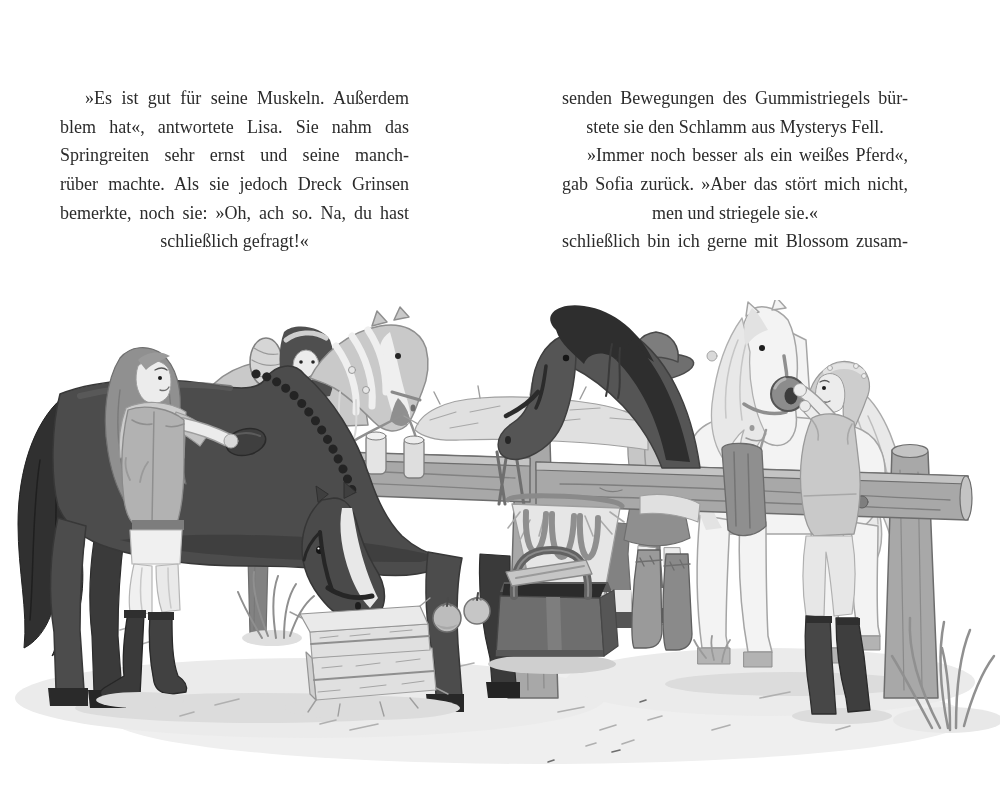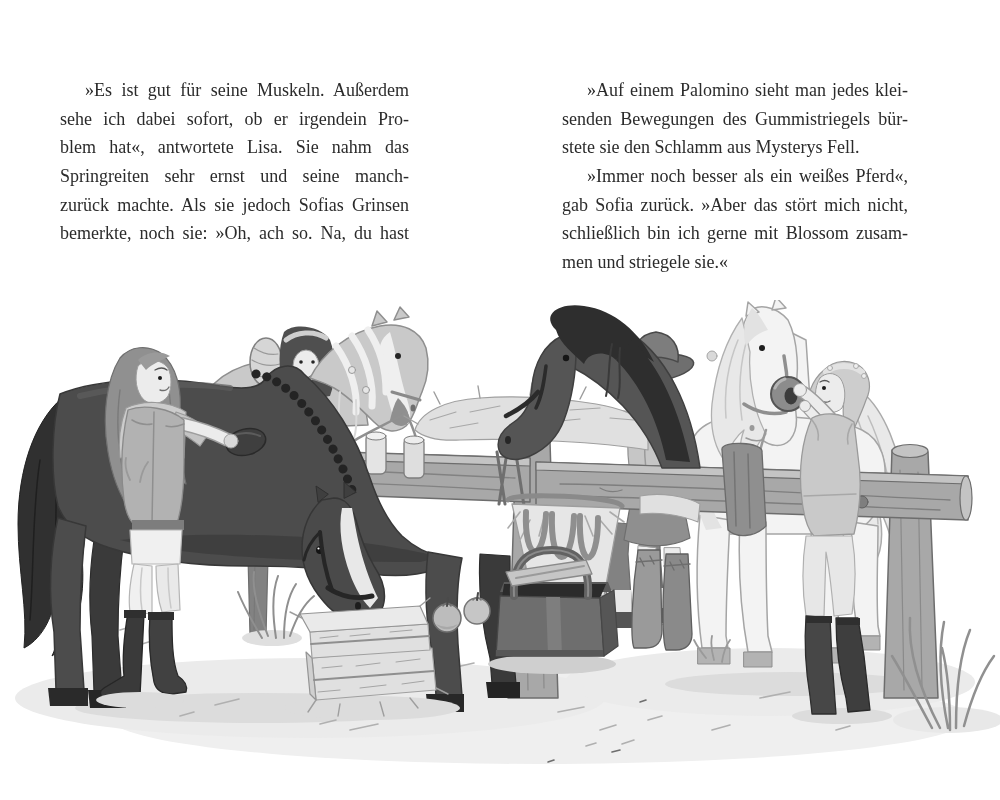--- a/index.html
+++ b/index.html
@@ -5,24 +5,24 @@
   :root{
     --paper:#ffffff; --ink:#2b2b2b; --outline:#6d6d6d; --nearblack:#262626;
     --bay:#4c4c4c; --bayshadow:#3a3a3a; --mystery:#555555;
     --wood:#a8a8a8; --wooddark:#828282; --woodlight:#c4c4c4;
     --palomino:#c9c9c9; --haycolor:#e0e0e0; --grayfaint:#efefef;
     --whitehorse:#f3f3f3; --skin:#ececec; --shadowc:#dcdcdc; --groundc:#ebebeb;
   }
   html,body{margin:0;padding:0;background:#888;}
   .page{position:relative;width:1000px;height:800px;background:var(--paper);overflow:hidden;
         font-family:"Liberation Serif",serif;}
-  .col{position:absolute;top:76px;color:var(--ink);font-size:18px;line-height:28.7px;}
+  .col{position:absolute;top:84px;color:var(--ink);font-size:18px;line-height:28.7px;}
   #col-left{left:60px;width:349px;}
   #col-right{left:562px;width:346px;}
-  .tline{white-space:nowrap;height:28.7px;}
+  .tline{white-space:nowrap;height:28.7px;text-align:center;}
   .tline.j{text-align:justify;text-align-last:justify;}
   .tline.ind{text-indent:25px;}
   .illus{position:absolute;left:0;top:300px;width:1000px;height:500px;margin:0;}
   svg *{stroke-linejoin:round;stroke-linecap:round;}
   .c-bay{fill:var(--bay);stroke:#383838;stroke-width:1.5;}
   .c-baydk{fill:var(--bayshadow);stroke:#2c2c2c;stroke-width:1.2;}
   .c-nb{fill:var(--nearblack);}
   .c-myst{fill:var(--mystery);stroke:#3f3f3f;stroke-width:1.5;}
   .c-wood{fill:var(--wood);stroke:var(--outline);stroke-width:1.5;}
   .c-woodd{fill:var(--wooddark);stroke:var(--outline);stroke-width:1.2;}
@@ -35,34 +35,33 @@
   .c-shadow{fill:var(--shadowc);}
   .c-ground{fill:var(--groundc);}
   .ln{fill:none;}
 </style>
 </head>
 <body>
 
 <div class="page">
   <div class="col" id="col-left">
       <div class="tline j ind">»Es ist gut für seine Muskeln. Außerdem</div>
-      <div class="tline j">sehe ich dabei sofort, ob er irgendein Pro-</div>
       <div class="tline j">blem hat«, antwortete Lisa. Sie nahm das</div>
       <div class="tline j">Springreiten sehr ernst und seine manch-</div>
-      <div class="tline j">zurück machte. Als sie jedoch Sofias Grinsen</div>
+      <div class="tline j">rüber machte. Als sie jedoch Dreck Grinsen</div>
       <div class="tline j">bemerkte, noch sie: »Oh, ach so. Na, du hast</div>
+      <div class="tline">schließlich gefragt!«</div>
     </div>
   <div class="col" id="col-right">
-      <div class="tline j ind">»Auf einem Palomino sieht man jedes klei-</div>
       <div class="tline j">senden Bewegungen des Gummistriegels bür-</div>
       <div class="tline">stete sie den Schlamm aus Mysterys Fell.</div>
       <div class="tline j ind">»Immer noch besser als ein weißes Pferd«,</div>
       <div class="tline j">gab Sofia zurück. »Aber das stört mich nicht,</div>
+      <div class="tline">men und striegele sie.«</div>
       <div class="tline j">schließlich bin ich gerne mit Blossom zusam-</div>
-      <div class="tline">men und striegele sie.«</div>
     </div>
 
   <figure class="illus" aria-label="Grayscale storybook drawing: four girls groom and feed horses at a wooden hitching rail. Left: a girl brushes a dark bay horse that eats from a hay bale on the ground. Middle: a girl with a headband stands by a palomino with a braided mane eating hay off the rail; a dark horse pulls hay from a hanging hay net while a girl in a cowboy hat strokes its cheek. Right: a girl holds a round curry comb up to a white horse; a grooming caddy, two apples and grass tufts lie on the ground.">
   <svg width="1000" height="500" viewBox="0 0 1000 500" xmlns="http://www.w3.org/2000/svg">
 
     <g>
       <ellipse cx="540" cy="418" rx="430" ry="46" class="c-faint"></ellipse>
       <ellipse cx="310" cy="398" rx="295" ry="40" class="c-ground"></ellipse>
       <ellipse cx="770" cy="382" rx="205" ry="34" class="c-ground"></ellipse>
       <ellipse cx="260" cy="408" rx="185" ry="15" class="c-shadow"></ellipse>

